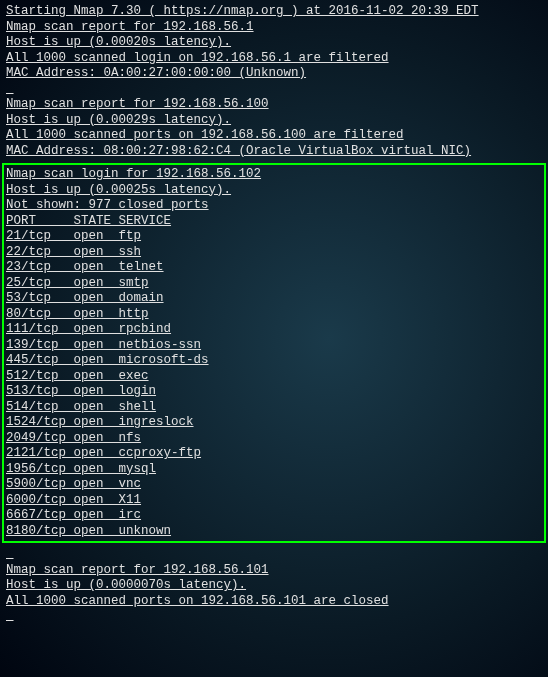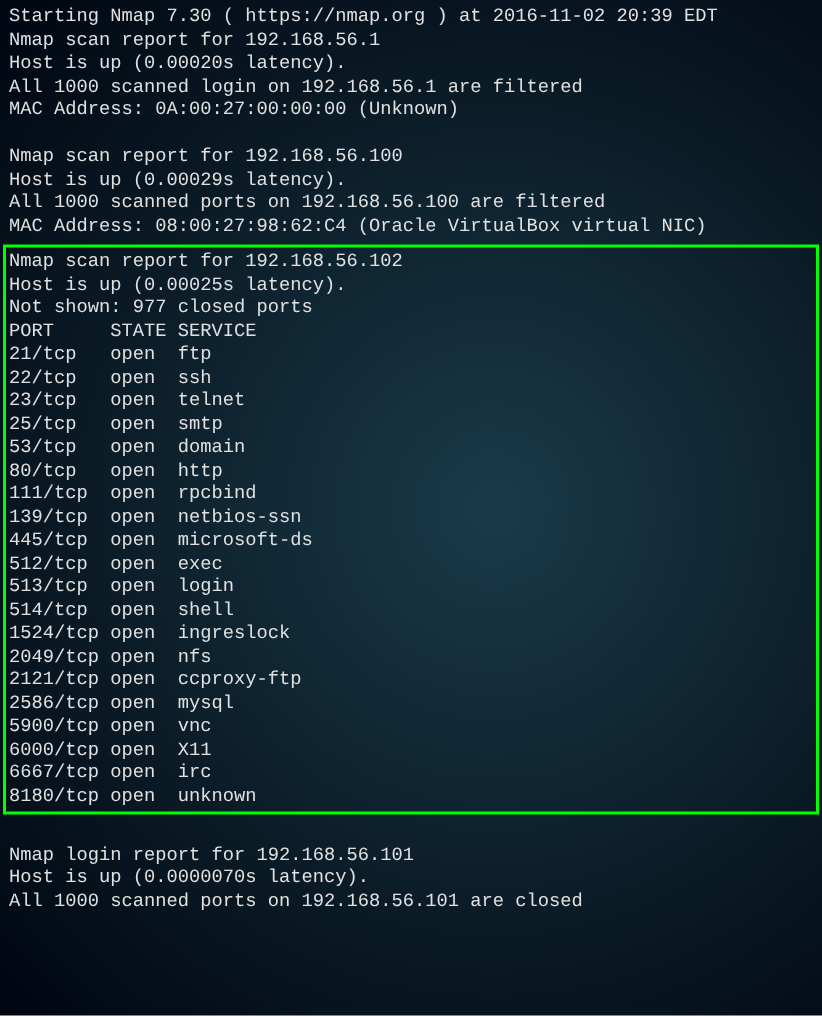--- a/index.html
+++ b/index.html
@@ -8,21 +8,21 @@
       height: 677px;
       background: radial-gradient(ellipse at 60% 50%, #1a3a4a 0%, #0a1a25 60%, #000510 100%);
       font-family: 'Courier New', monospace;
       font-size: 12.5px;
       line-height: 15.5px;
       color: #e0e0e0;
       padding: 4px 6px;
       overflow: hidden;
       position: relative;
     }
-    .line { white-space: pre; }
+    .line { white-space: pre; text-decoration: underline; }
     .highlighted {
       border: 2px solid #00ff00;
       margin: 4px -4px;
       padding: 2px 2px;
     }
   </style>
 </head>
 <body>
 
 <div class="line">Starting Nmap 7.30 ( https://nmap.org ) at 2016-11-02 20:39 EDT</div>
@@ -30,45 +30,45 @@
 <div class="line">Host is up (0.00020s latency).</div>
 <div class="line">All 1000 scanned login on 192.168.56.1 are filtered</div>
 <div class="line">MAC Address: 0A:00:27:00:00:00 (Unknown)</div>
 <div class="line">&nbsp;</div>
 <div class="line">Nmap scan report for 192.168.56.100</div>
 <div class="line">Host is up (0.00029s latency).</div>
 <div class="line">All 1000 scanned ports on 192.168.56.100 are filtered</div>
 <div class="line">MAC Address: 08:00:27:98:62:C4 (Oracle VirtualBox virtual NIC)</div>
 
 <div class="highlighted">
-  <div class="line">Nmap scan report for 192.168.56.102</div>
+  <div class="line">Nmap scan login for 192.168.56.102</div>
   <div class="line">Host is up (0.00025s latency).</div>
   <div class="line">Not shown: 977 closed ports</div>
   <div class="line">PORT     STATE SERVICE</div>
   <div id="port-list">
       <div class="line">21/tcp   open  ftp</div>
       <div class="line">22/tcp   open  ssh</div>
       <div class="line">23/tcp   open  telnet</div>
       <div class="line">25/tcp   open  smtp</div>
       <div class="line">53/tcp   open  domain</div>
       <div class="line">80/tcp   open  http</div>
       <div class="line">111/tcp  open  rpcbind</div>
       <div class="line">139/tcp  open  netbios-ssn</div>
       <div class="line">445/tcp  open  microsoft-ds</div>
       <div class="line">512/tcp  open  exec</div>
       <div class="line">513/tcp  open  login</div>
       <div class="line">514/tcp  open  shell</div>
       <div class="line">1524/tcp open  ingreslock</div>
       <div class="line">2049/tcp open  nfs</div>
       <div class="line">2121/tcp open  ccproxy-ftp</div>
-      <div class="line">2586/tcp open  mysql</div>
+      <div class="line">1956/tcp open  mysql</div>
       <div class="line">5900/tcp open  vnc</div>
       <div class="line">6000/tcp open  X11</div>
       <div class="line">6667/tcp open  irc</div>
       <div class="line">8180/tcp open  unknown</div>
     </div>
 </div>
 
 <div class="line">&nbsp;</div>
-<div class="line">Nmap login report for 192.168.56.101</div>
+<div class="line">Nmap scan report for 192.168.56.101</div>
 <div class="line">Host is up (0.0000070s latency).</div>
 <div class="line">All 1000 scanned ports on 192.168.56.101 are closed</div>
 <div class="line">&nbsp;</div>
 
 </body></html>

